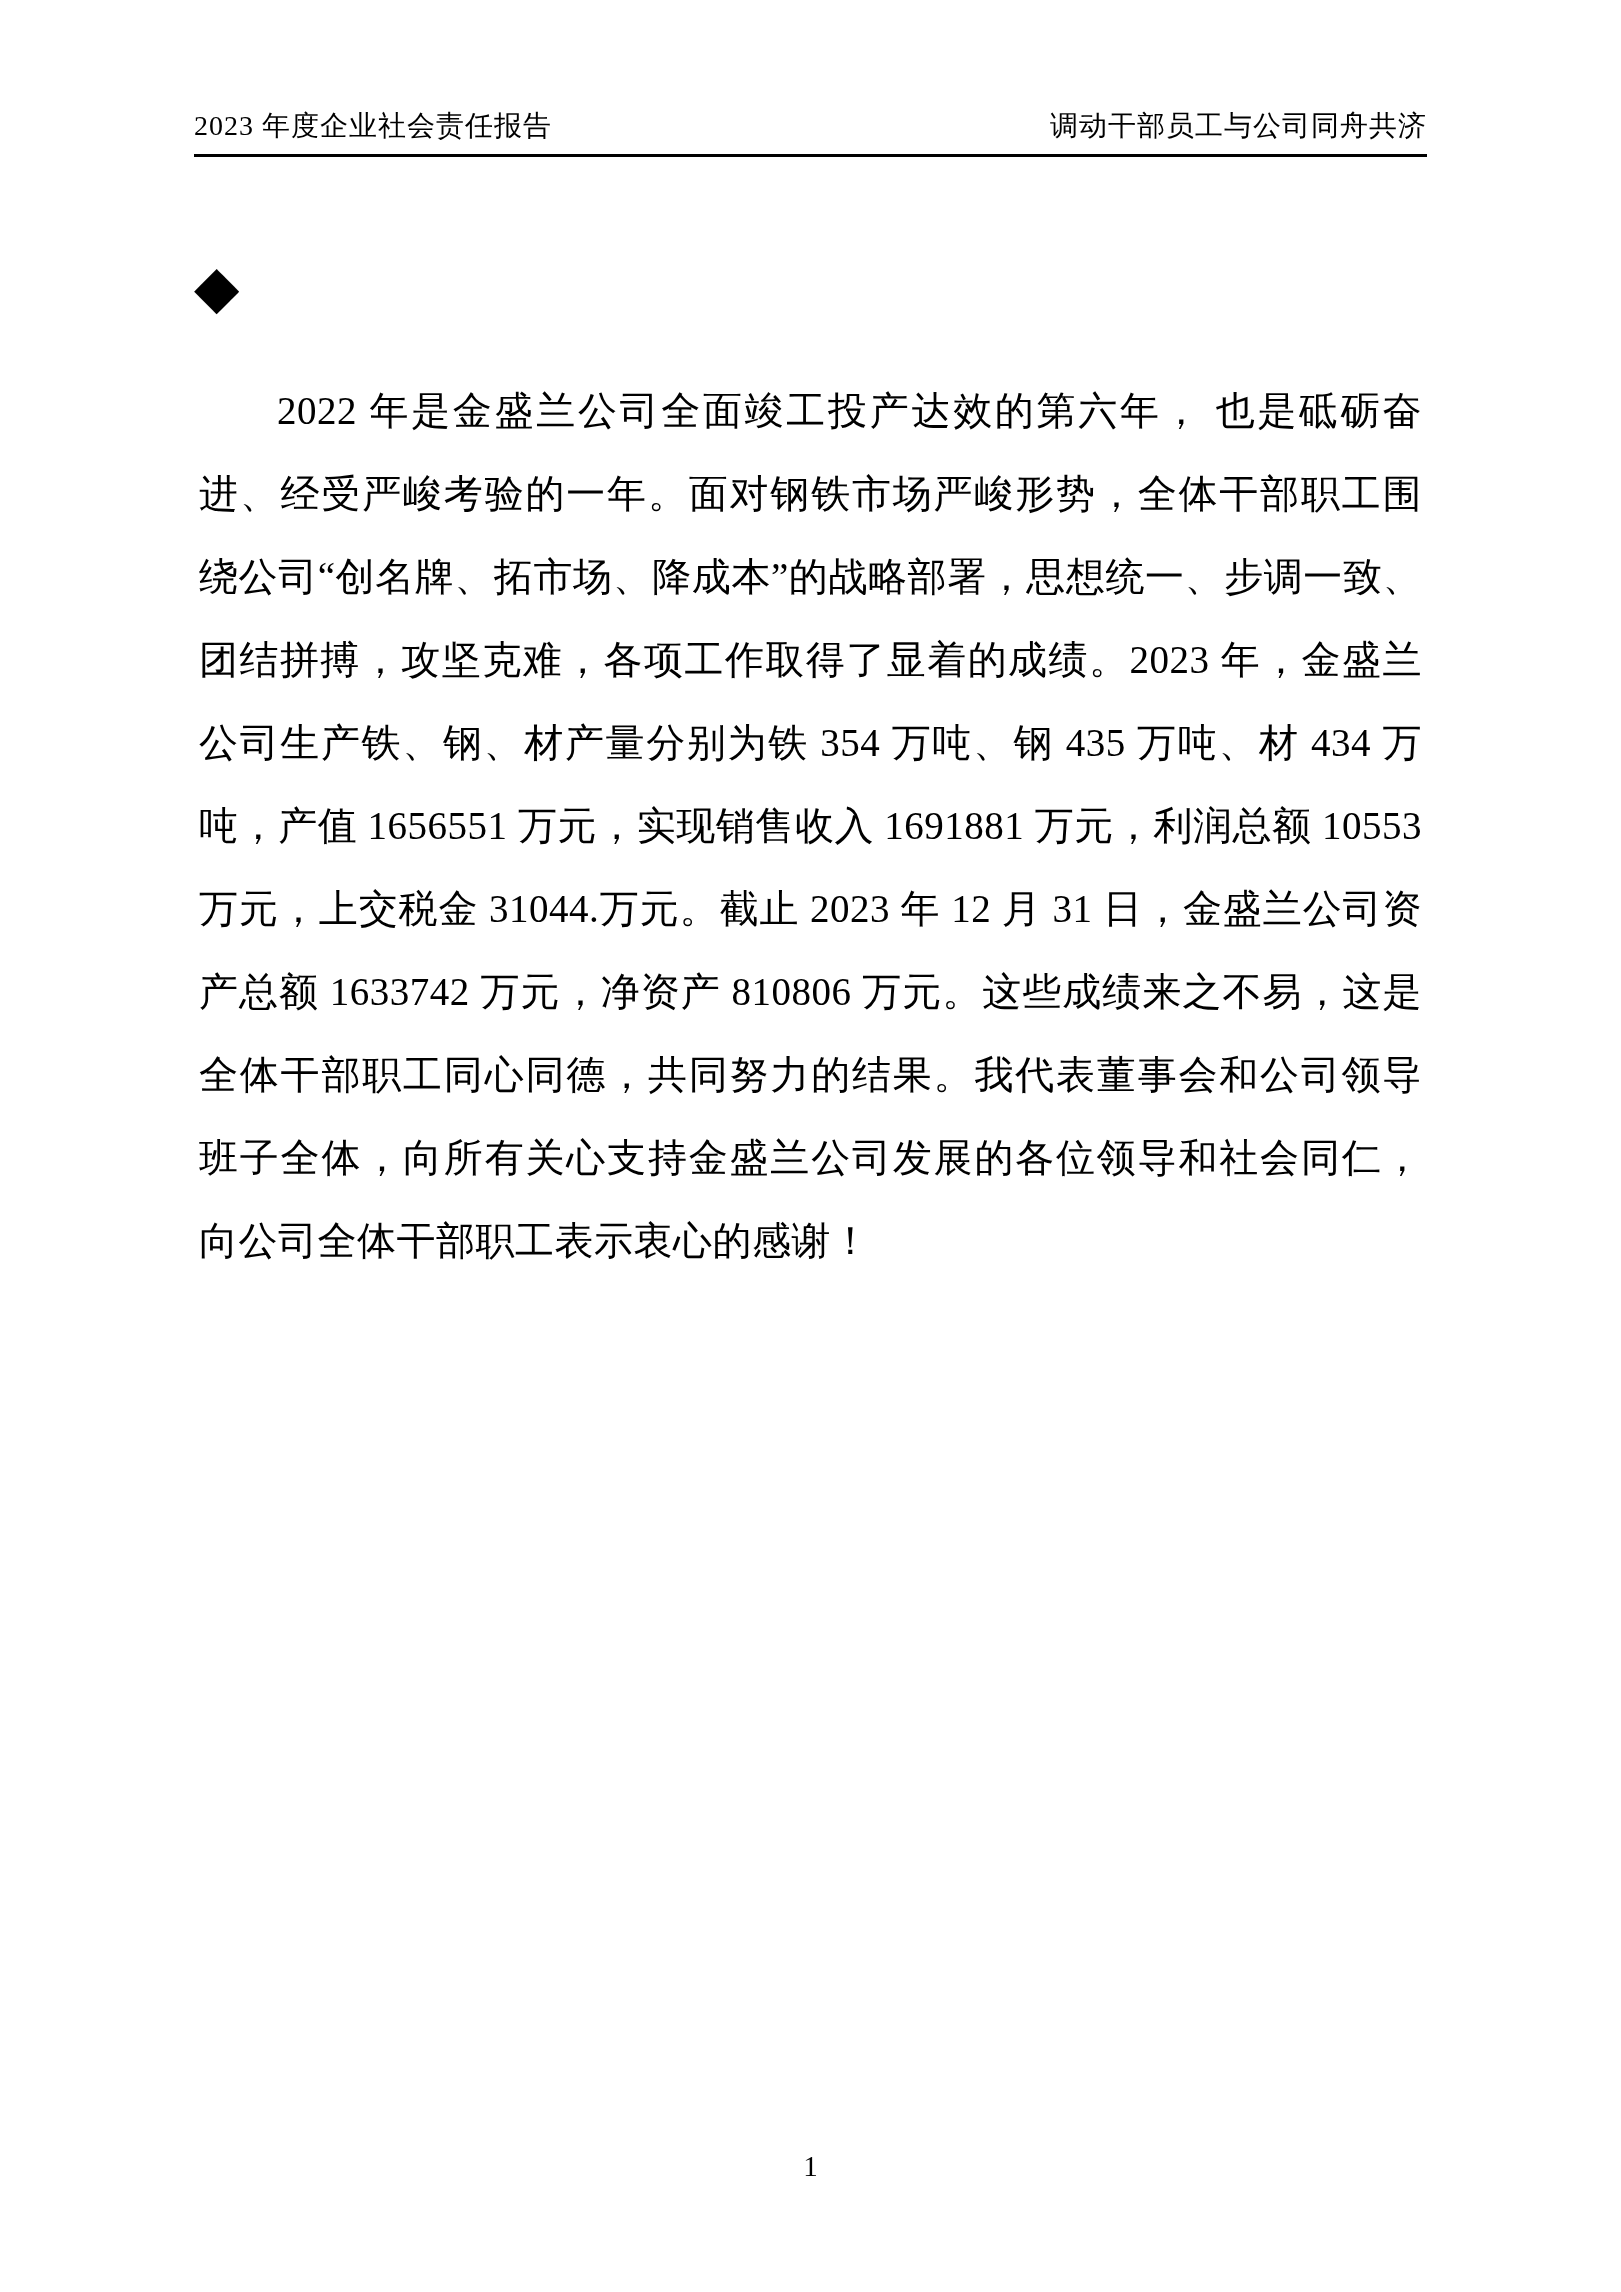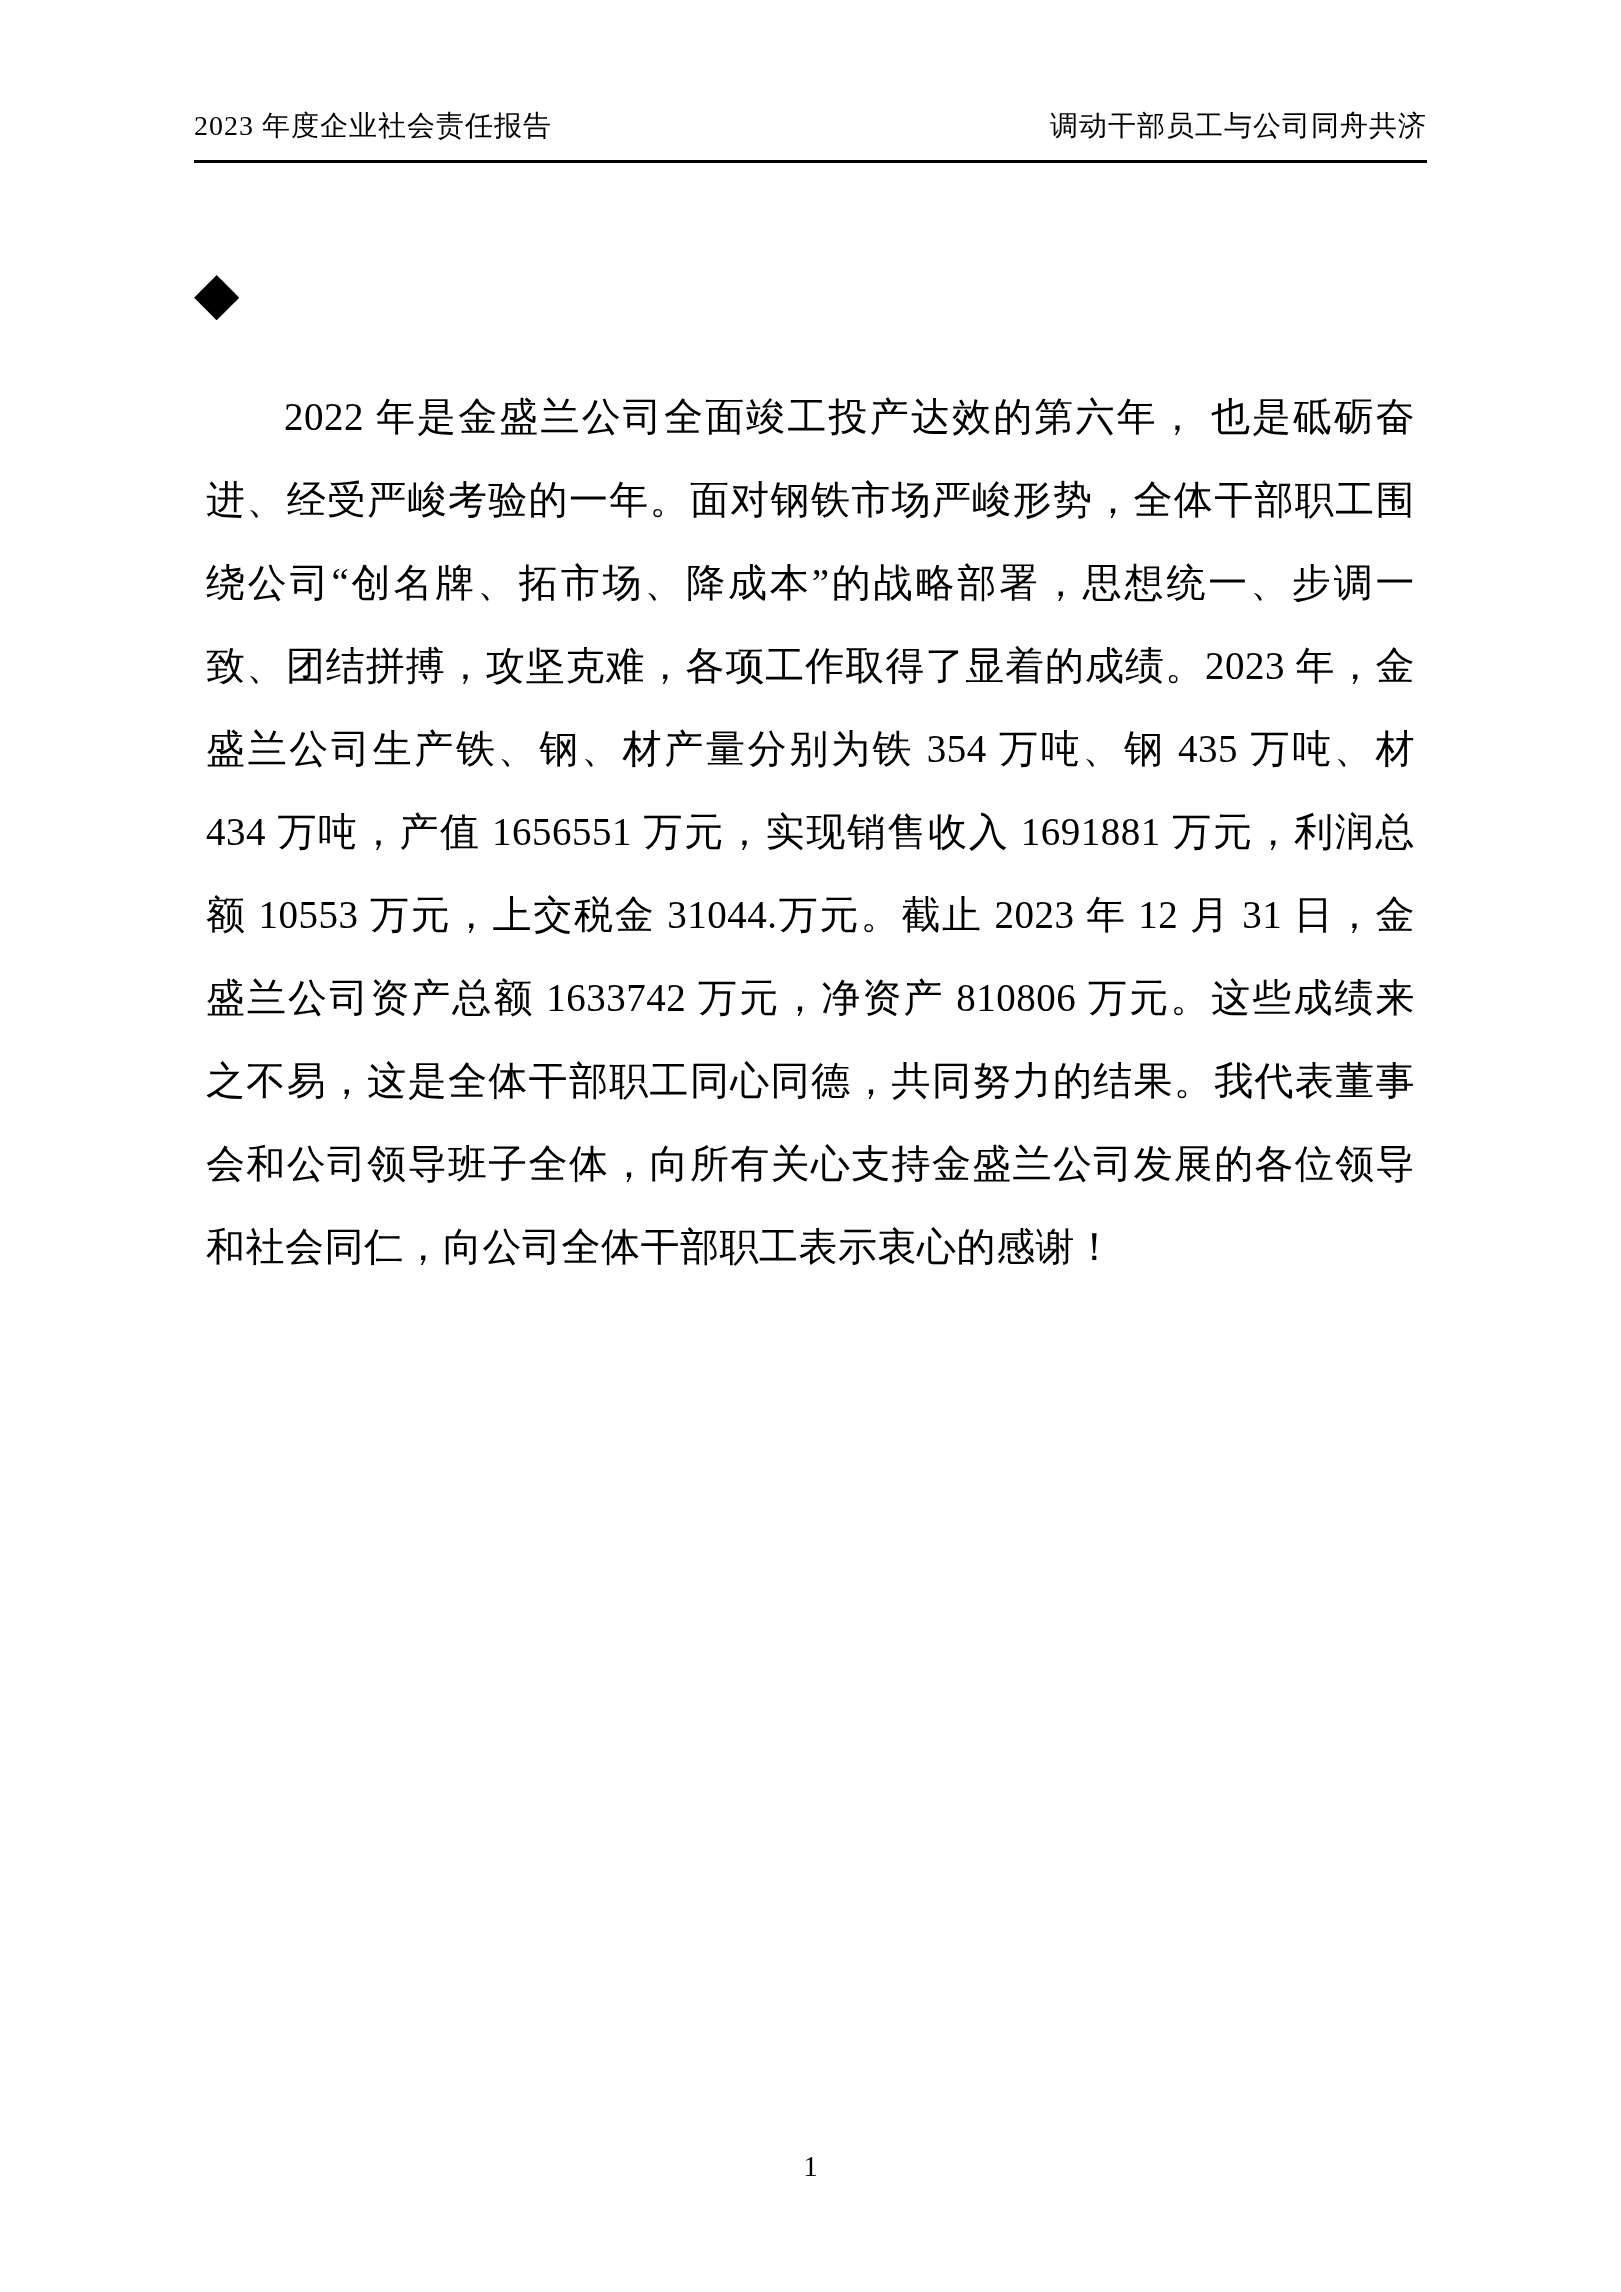--- a/index.html
+++ b/index.html
@@ -19,21 +19,21 @@
     padding: 110px 194px 0 194px;
     font-family: "Liberation Serif", "DejaVu Serif", serif;
     overflow: hidden;
   }
   
   .page-header {
     display: flex;
     justify-content: space-between;
     align-items: center;
     border-bottom: 3.9px solid #000000;
-    padding-bottom: 18px;
+    padding-bottom: 12px;
     font-size: 28px;
     line-height: 1.15;
     letter-spacing: 1px;
   }
   .page-header .hdr-left,
   .page-header .hdr-right {
     white-space: nowrap;
   }
   
   .section-title {
@@ -53,21 +53,21 @@
   
   .doc-body {
     margin-top: 51px;
     font-size: 39px;
     line-height: 83px;
     text-align: justify;
     text-justify: inter-ideograph;
     letter-spacing: 0.5px;
   }
   .doc-body p {
-    margin: 12px;
+    margin: 5px;
     text-indent: 2em;
   }
   
   .page-footer {
     position: absolute;
     left: 0;
     bottom: 110px;
     width: 100%;
     text-align: center;
     font-size: 29px;

